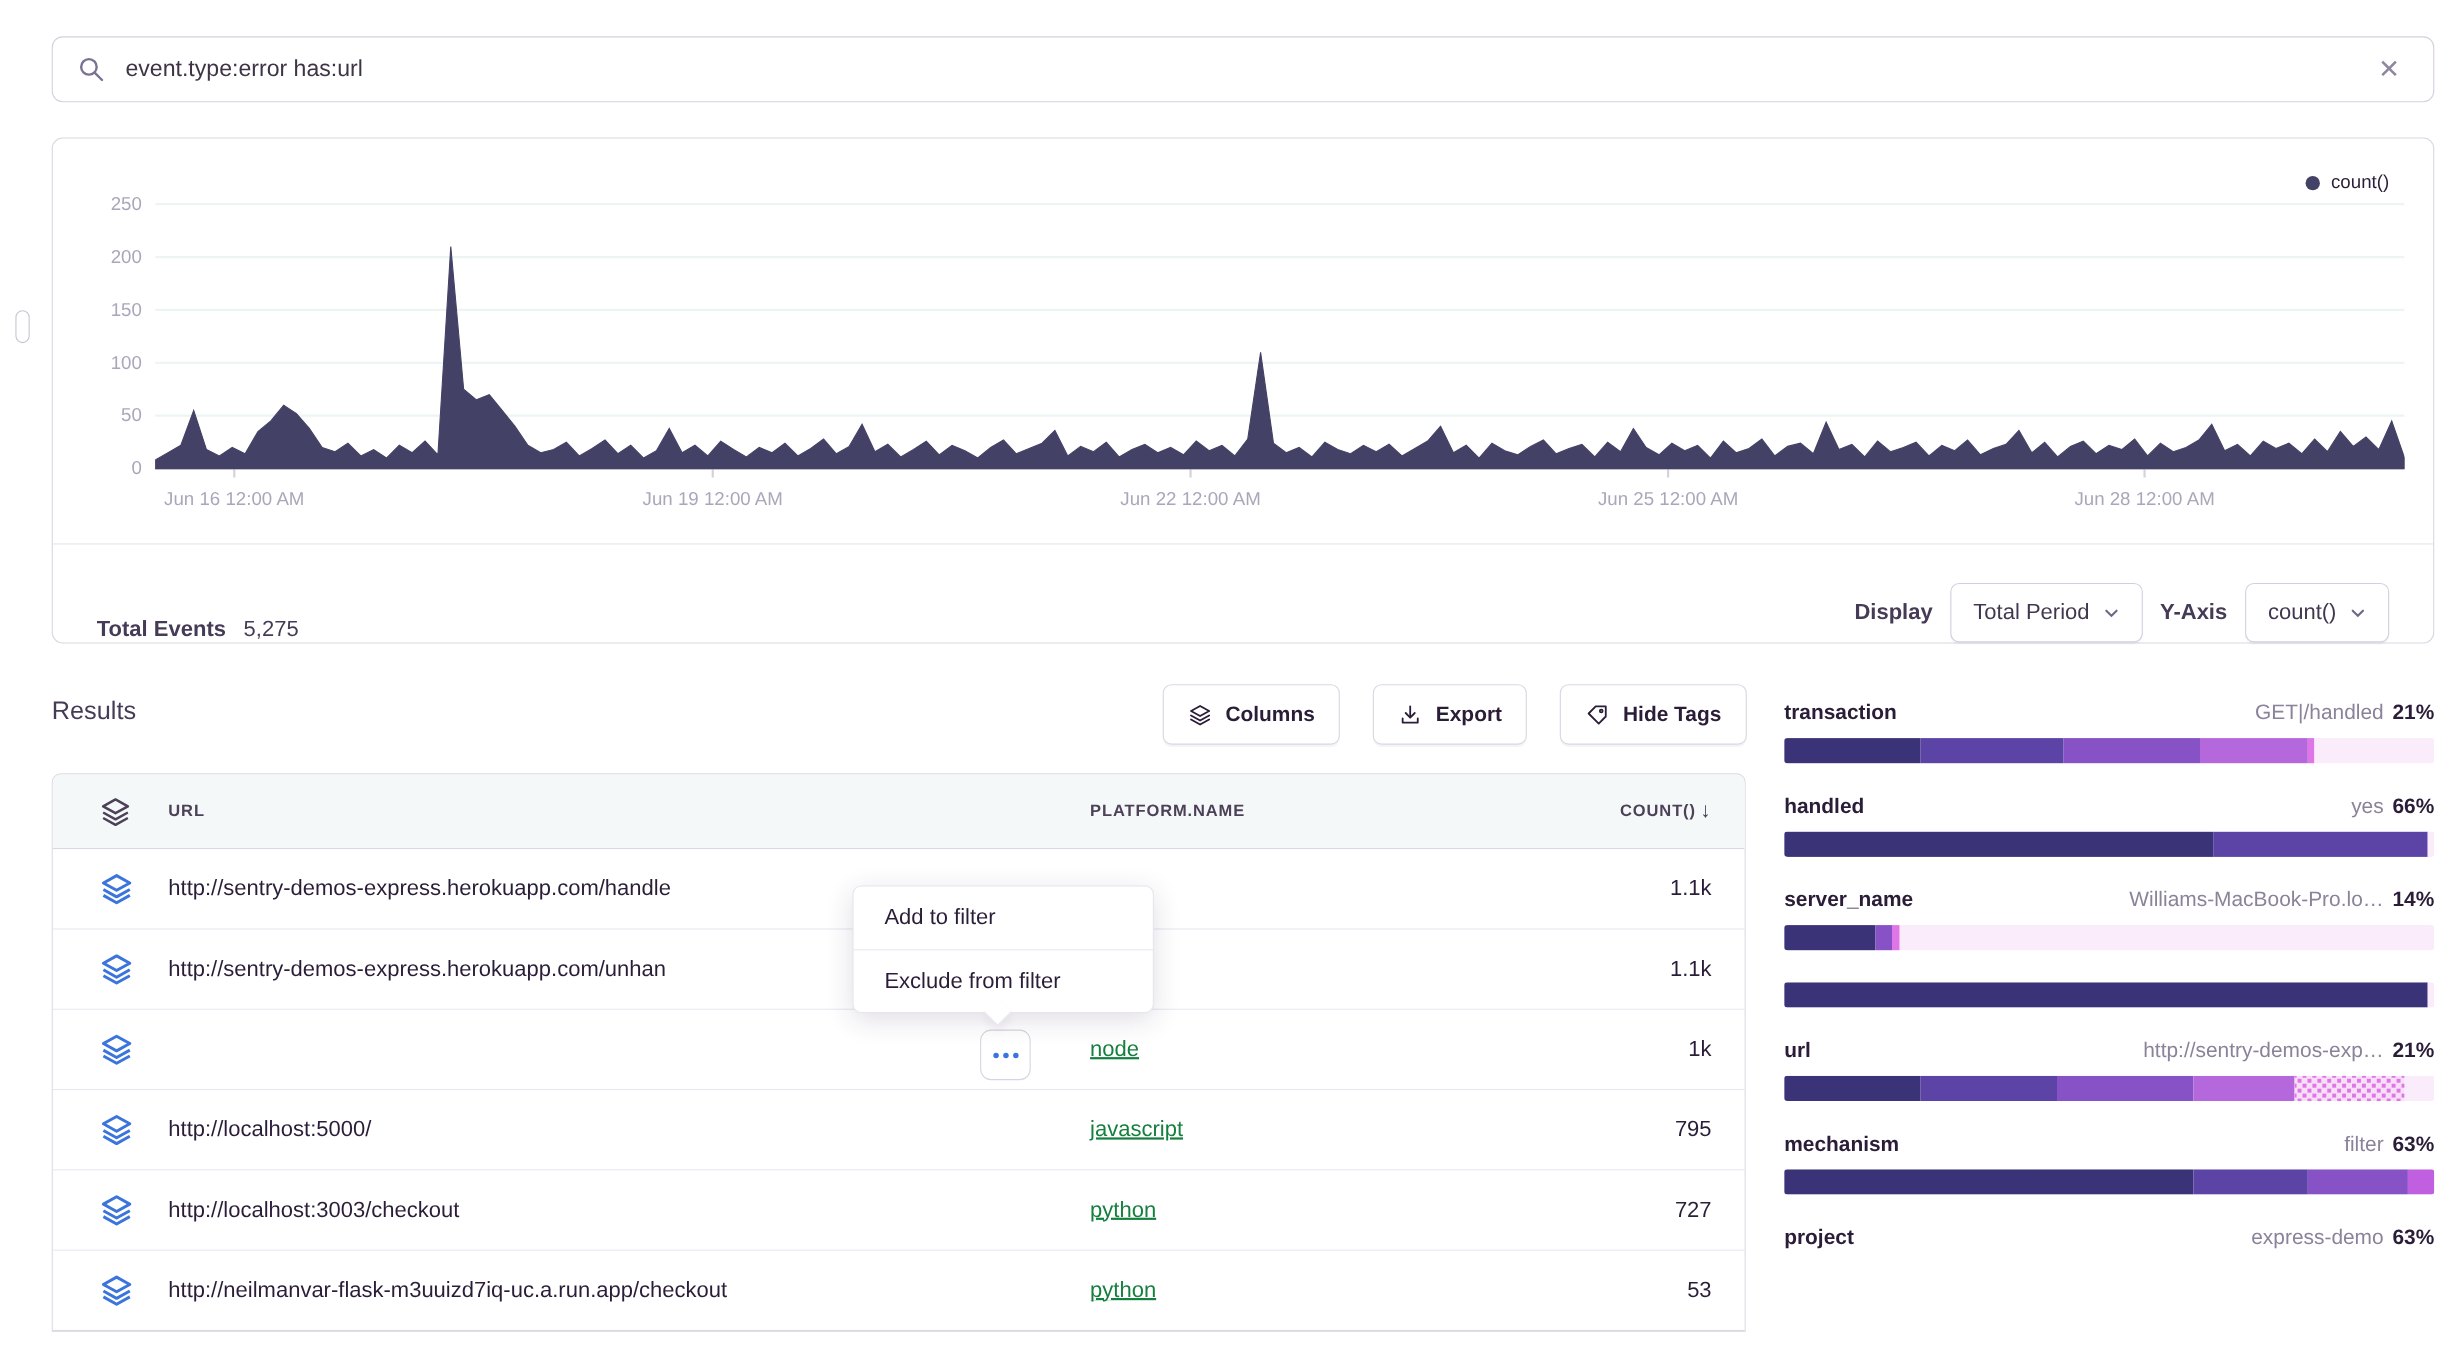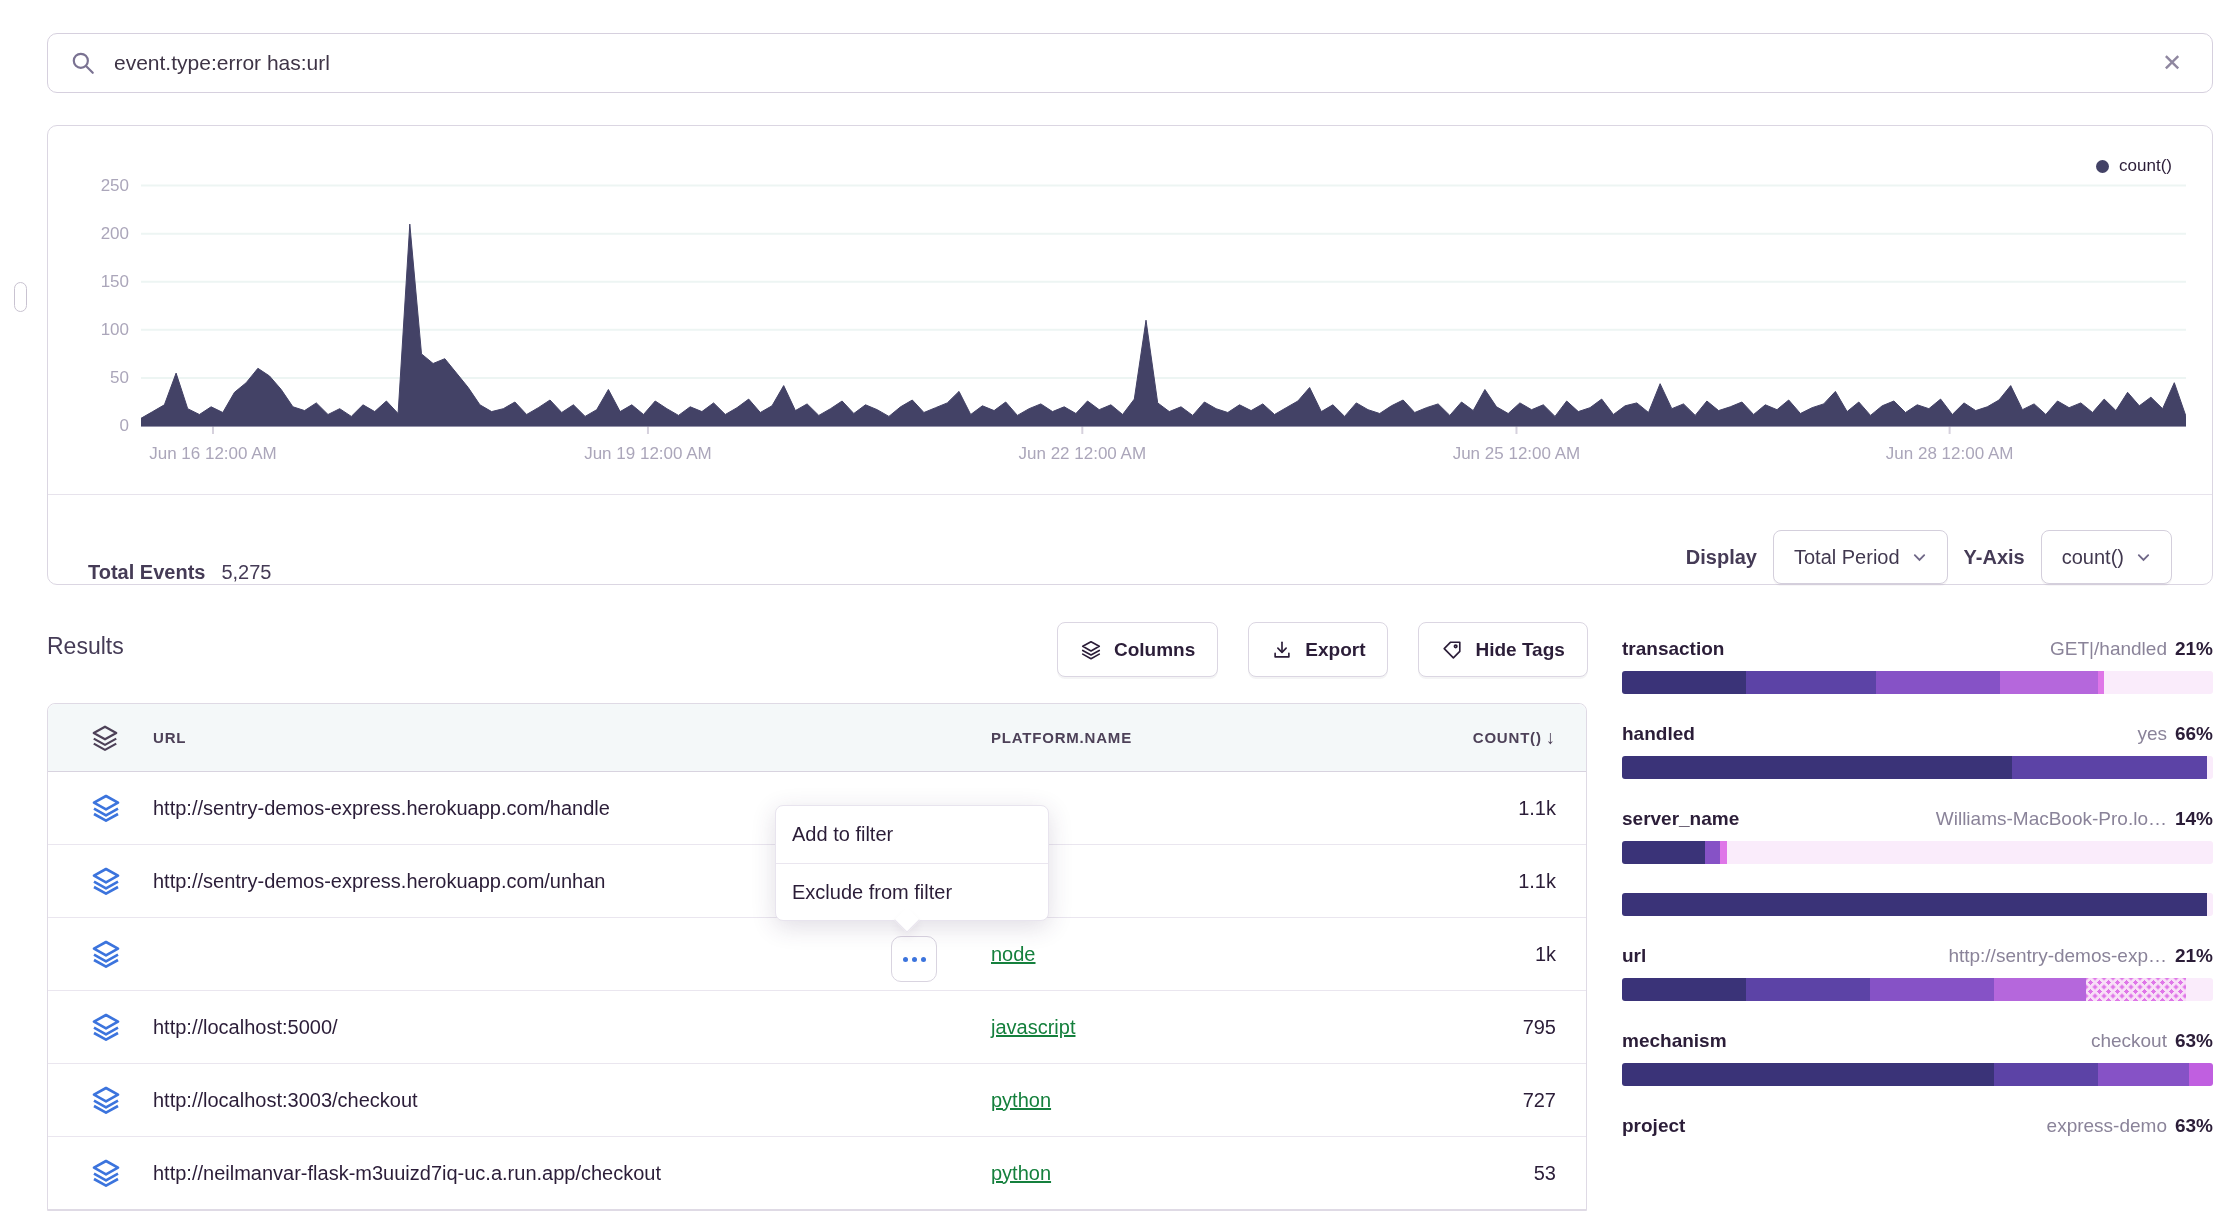--- a/index.html
+++ b/index.html
@@ -69,21 +69,21 @@
   .cell-count { position:absolute; right:30px; font-size:20px; color:#2B1D38; }
 
   
   .dots-button { position:absolute; left:843px; top:18px; width:46px; height:46px;
     border:1.5px solid #D9D4E0; border-radius:10px; background:#fff;
     display:flex; align-items:center; justify-content:center; gap:4px; cursor:pointer; }
   .dots-button i { width:5px; height:5px; border-radius:50%; background:#3C74DD; }
   .context-menu { position:absolute; left:775px; top:805px; width:274px; background:#fff;
     border:1px solid #E8E4EE; border-radius:8px; z-index:20;
     box-shadow:0 6px 24px rgba(64,42,86,0.16); }
-  .menu-item { height:57px; display:flex; align-items:center; padding:0 16px;
+  .menu-item { height:57px; display:flex; align-items:center; padding:0 28px;
     font-size:20px; color:#2B1D38; cursor:pointer; }
   .menu-item + .menu-item { border-top:1px solid #EAE6EF; }
   .menu-caret { position:absolute; left:122px; bottom:-9px; width:18px; height:18px; background:#fff;
     transform:rotate(45deg); border-right:1px solid #E8E4EE; border-bottom:1px solid #E8E4EE;
     box-shadow:4px 4px 8px rgba(64,42,86,0.06); }
 
   
   .tag-summary { position:absolute; left:1622px; top:638px; width:591px; }
   .tag-title { font-weight:700; font-size:23px; color:#453B56; margin-bottom:36px; }
   .tag-row { margin-bottom:29px; }
@@ -344,21 +344,21 @@
           <span class="seg" style="background: rgb(92, 67, 166); width: 21%;"></span>
           <span class="seg" style="background: rgb(134, 82, 198); width: 21%;"></span>
           <span class="seg" style="background: rgb(181, 103, 220); width: 15.5%;"></span>
           <span class="seg dotted" style="width: 17%;"></span>
           <span class="seg" style="background: rgb(250, 236, 251); width: 4.5%;"></span>
         </div>
     </div>
     <div class="tag-row">
       <div class="tag-head">
         <span class="tag-name">mechanism</span>
-        <span class="tag-val">checkout</span>
+        <span class="tag-val">filter</span>
         <span class="tag-pct">63%</span>
       </div>
       <div class="tag-bar">
           <span class="seg" style="background: rgb(58, 51, 120); width: 63%;"></span>
           <span class="seg" style="background: rgb(92, 67, 166); width: 17.5%;"></span>
           <span class="seg" style="background: rgb(134, 82, 198); width: 15.5%;"></span>
           <span class="seg" style="background: rgb(192, 95, 224); width: 4%;"></span>
         </div>
     </div>
     <div class="tag-row">

